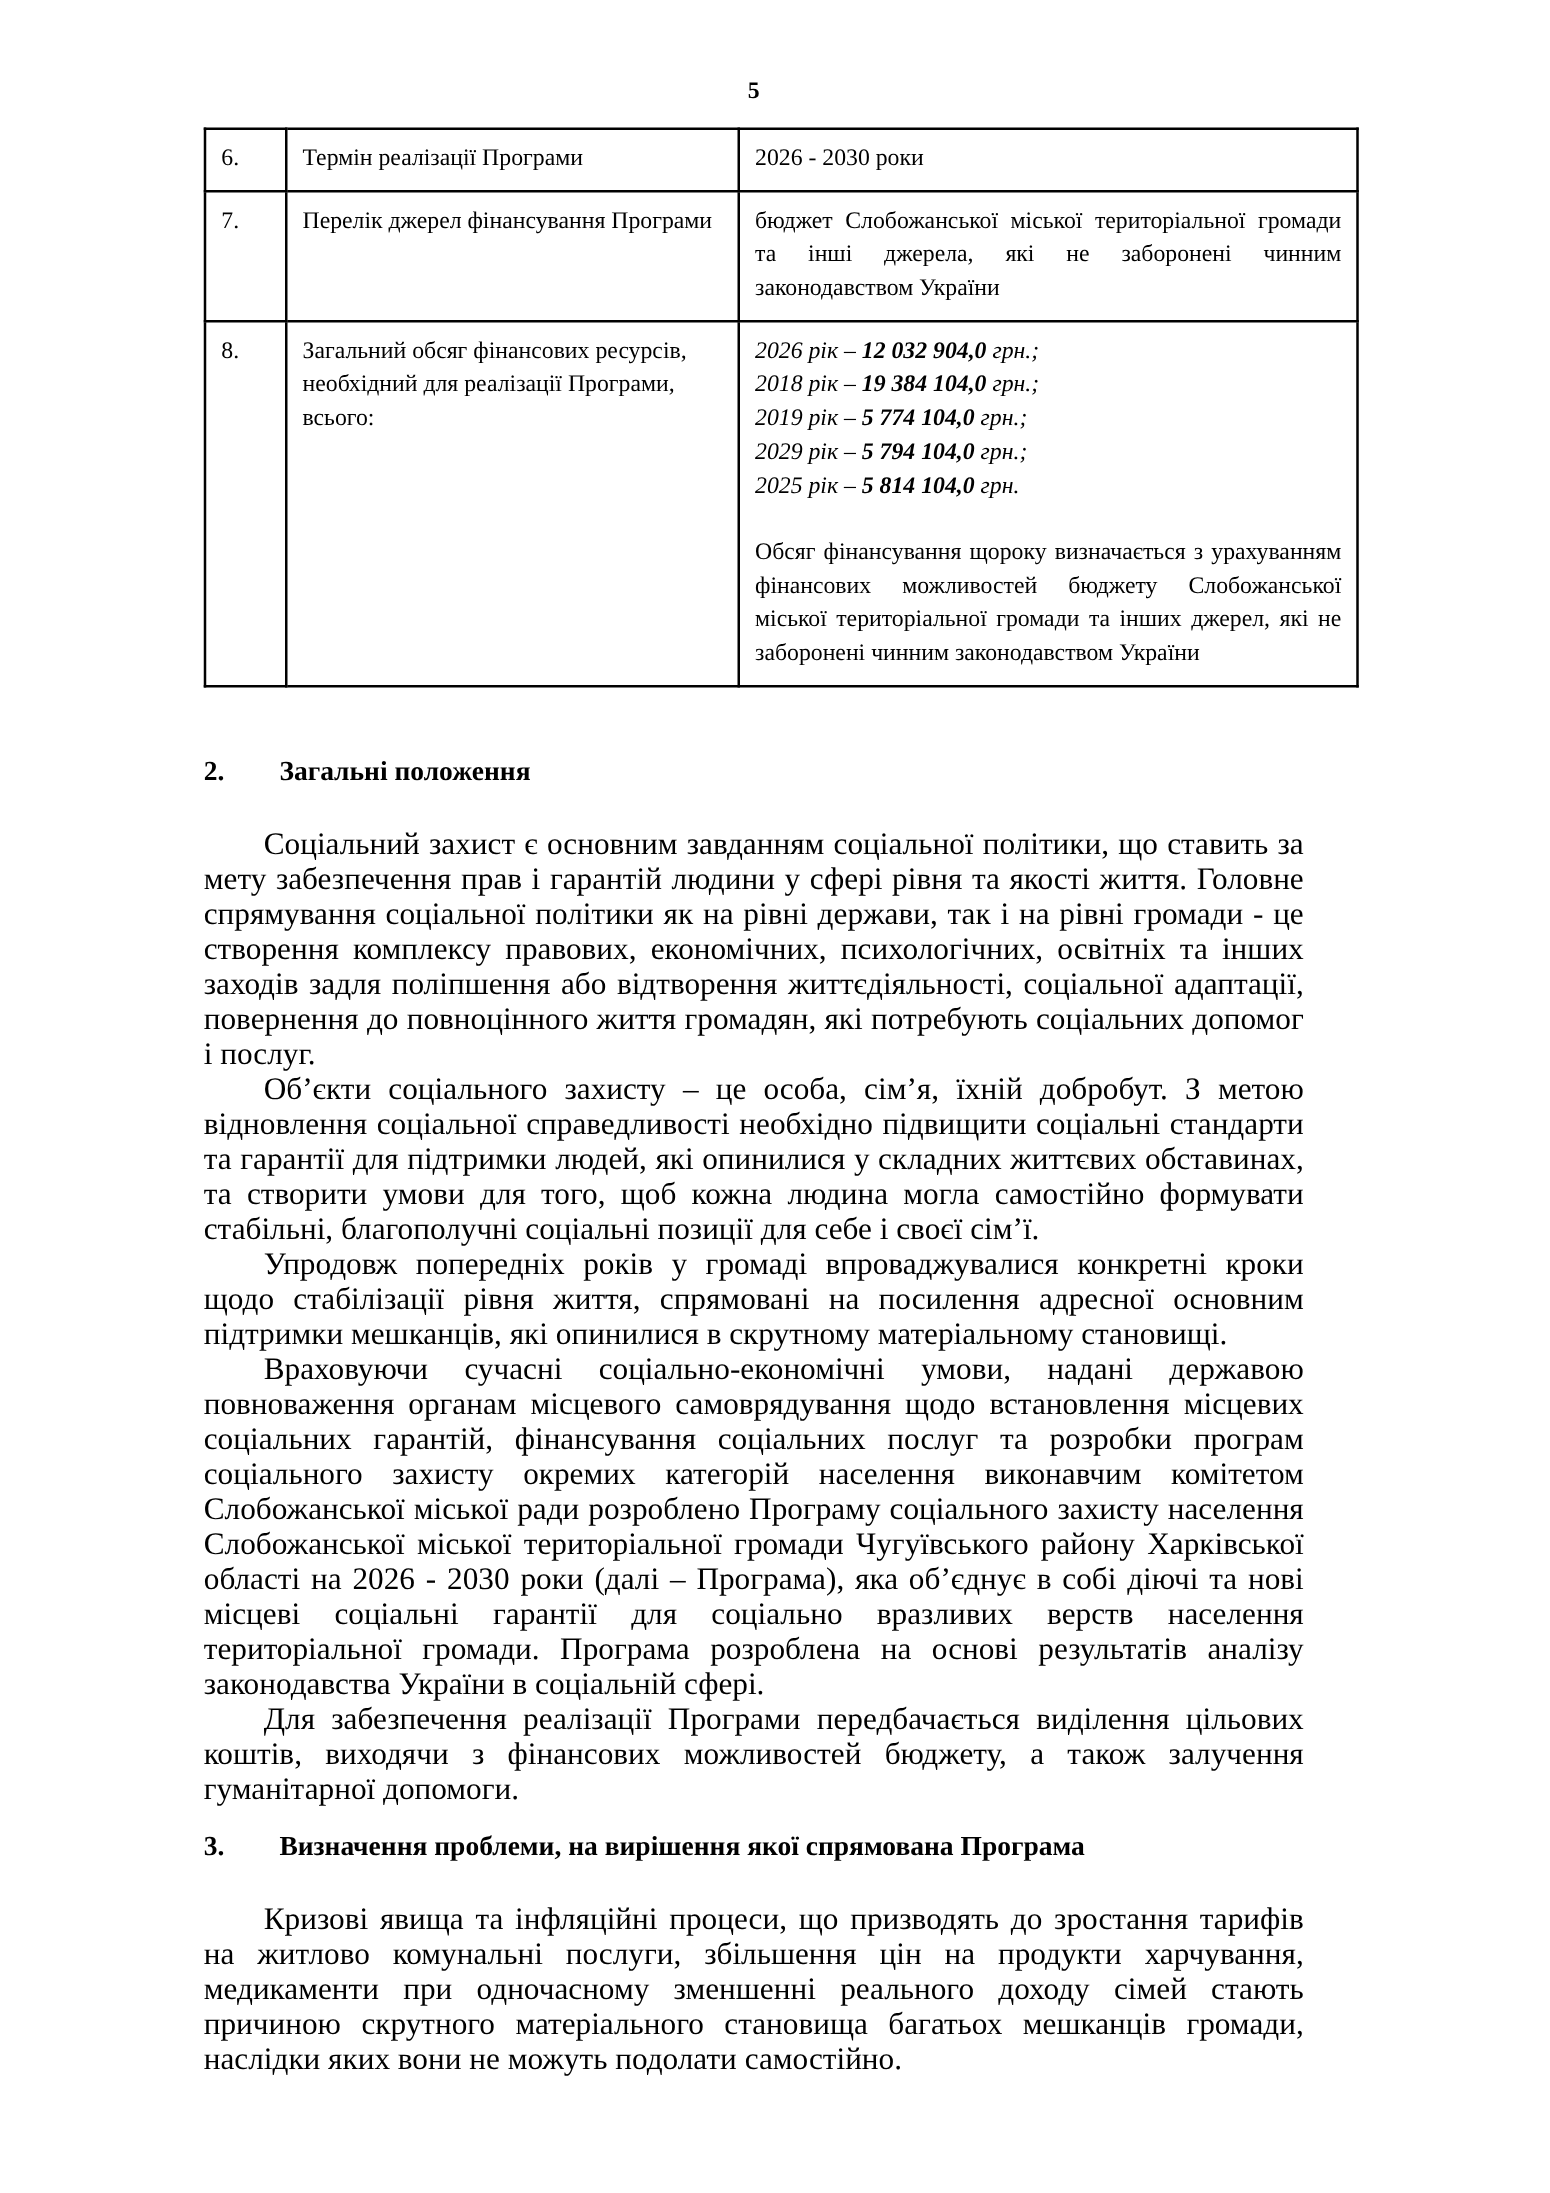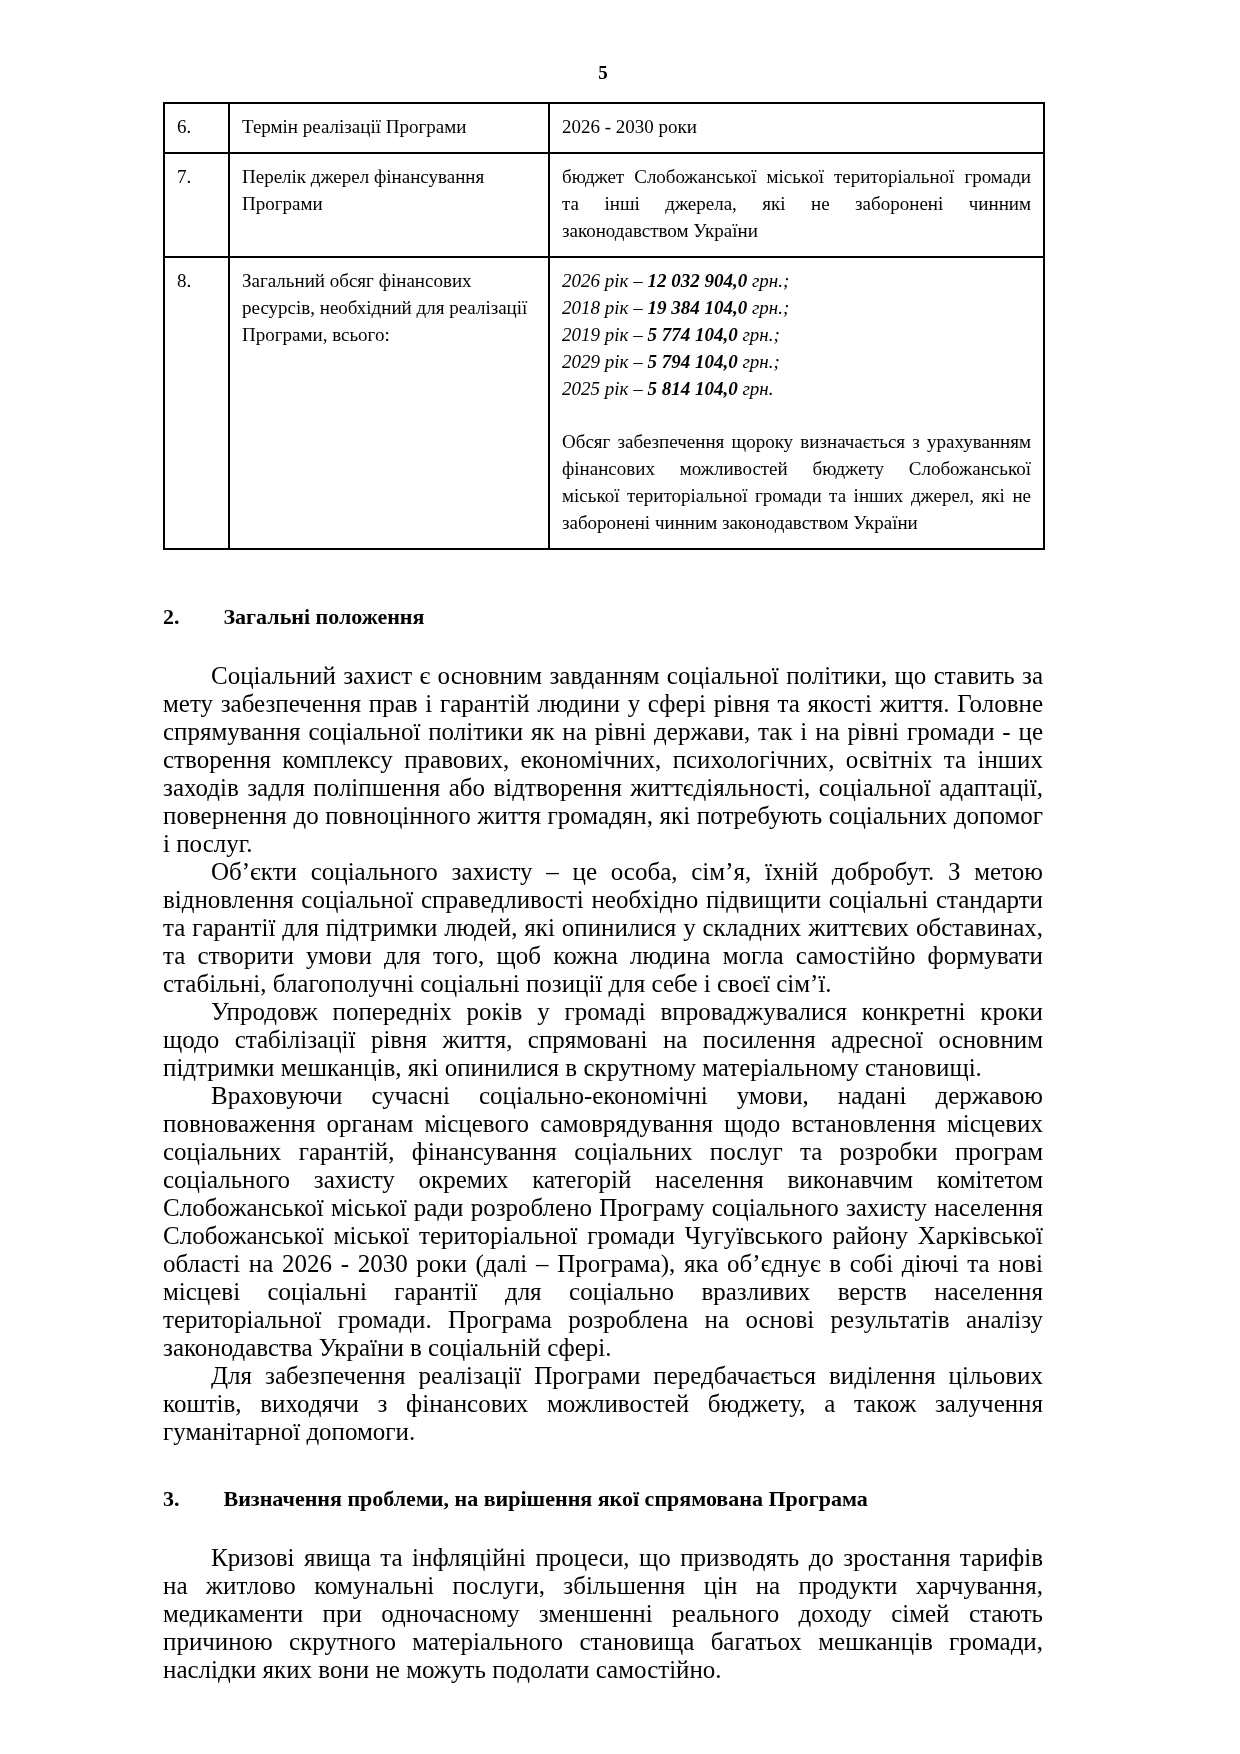--- a/index.html
+++ b/index.html
@@ -29,30 +29,30 @@
     font-size: 19px;
     line-height: 27px;
     table-layout: fixed;
   }
   table.doc-table td {
     border: 2px solid #000000;
     vertical-align: top;
     padding: 9px 12px 12px 12px;
   }
   td.col-num { width: 65px; }
-  td.col-label { width: 320px; }
+  td.col-label { width: 362px; }
   td.col-value { width: 495px; text-align: justify; }
   .funding-line { text-align: left; font-style: italic; }
   .cell-note { margin-top: 26px; text-align: justify; }
   .section-heading {
     font-weight: bold;
     font-size: 22px;
     margin: 54px 0 32px 0;
   }
-  .section-heading.tight { margin-top: 40px; font-family: Liberation Serif, serif; }
+  .section-heading.tight { margin-top: 18px; font-family: Liberation Serif, serif; }
   .heading-title { margin-left: 44px; }
   .body-text p {
     font-size: 25px;
     line-height: 28px;
     text-align: justify;
     text-indent: 48px;
   }
 </style>
 </head>
 <body>
@@ -75,21 +75,21 @@
       </tr>
       <tr>
         <td class="col-num">8.</td>
         <td class="col-label">Загальний обсяг фінансових ресурсів, необхідний для реалізації Програми, всього:</td>
         <td class="col-value">
           <div class="funding-line"><span>2026 рік – </span><b>12 032 904,0</b><span> грн.;</span></div>
           <div class="funding-line"><span>2018 рік – </span><b>19 384 104,0</b><span> грн.;</span></div>
           <div class="funding-line"><span>2019 рік – </span><b>5 774 104,0</b><span> грн.;</span></div>
           <div class="funding-line"><span>2029 рік – </span><b>5 794 104,0</b><span> грн.;</span></div>
           <div class="funding-line"><span>2025 рік – </span><b>5 814 104,0</b><span> грн.</span></div>
-          <div class="cell-note">Обсяг забезпечення щороку визначається з урахуванням фінансових можливостей бюджету Слобожанської міської територіальної громади та інших джерел, які не заборонені чинним законодавством України</div>
+          <div class="cell-note">Обсяг фінансування щороку визначається з урахуванням фінансових можливостей бюджету Слобожанської міської територіальної громади та інших джерел, які не заборонені чинним законодавством України</div>
         </td>
       </tr>
     </tbody>
   </table>
 
   <div class="section-heading">
     <span class="heading-num">2.</span><span class="heading-title">Загальні положення</span>
   </div>
 
   <div class="body-text">

